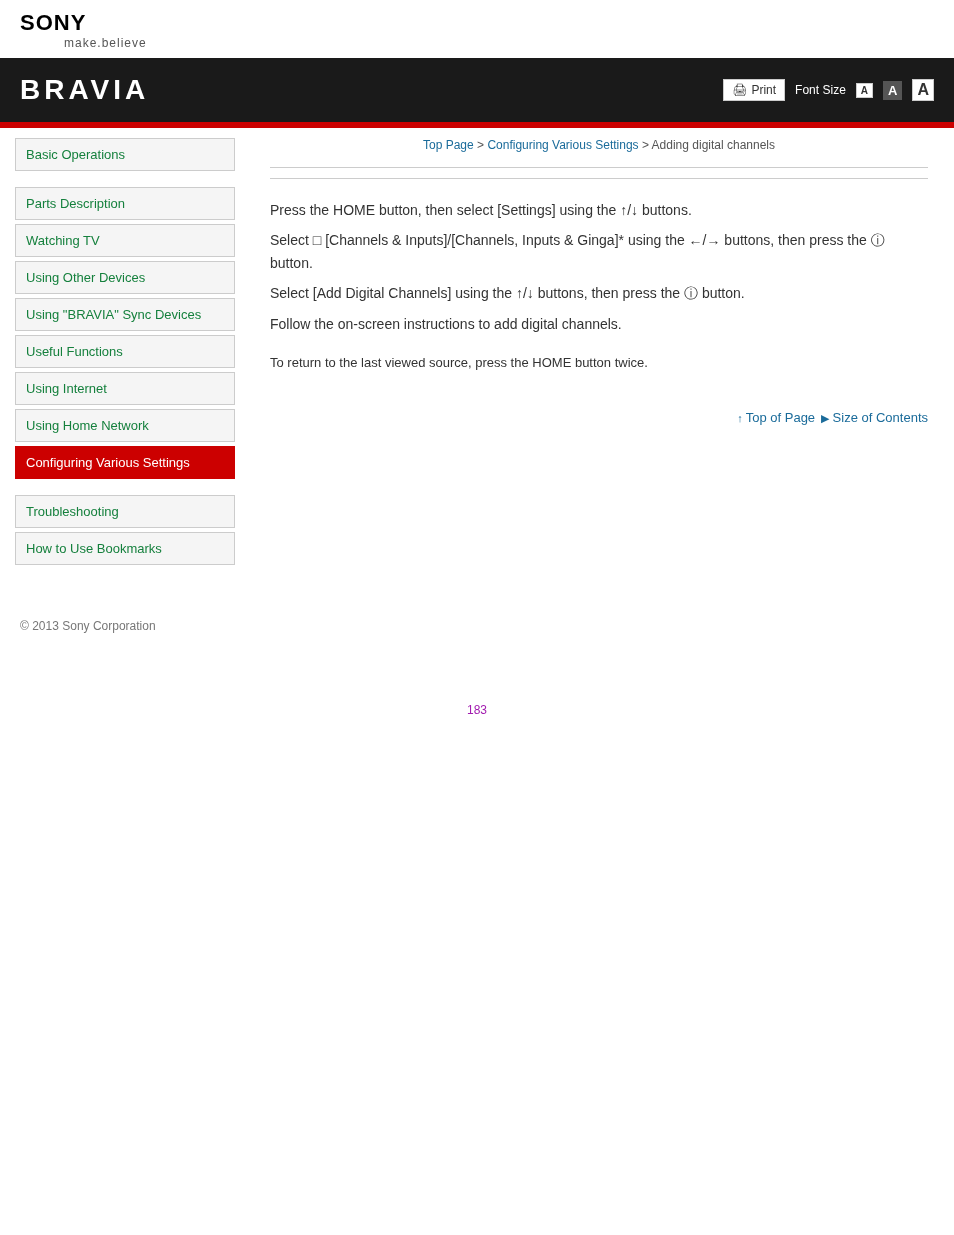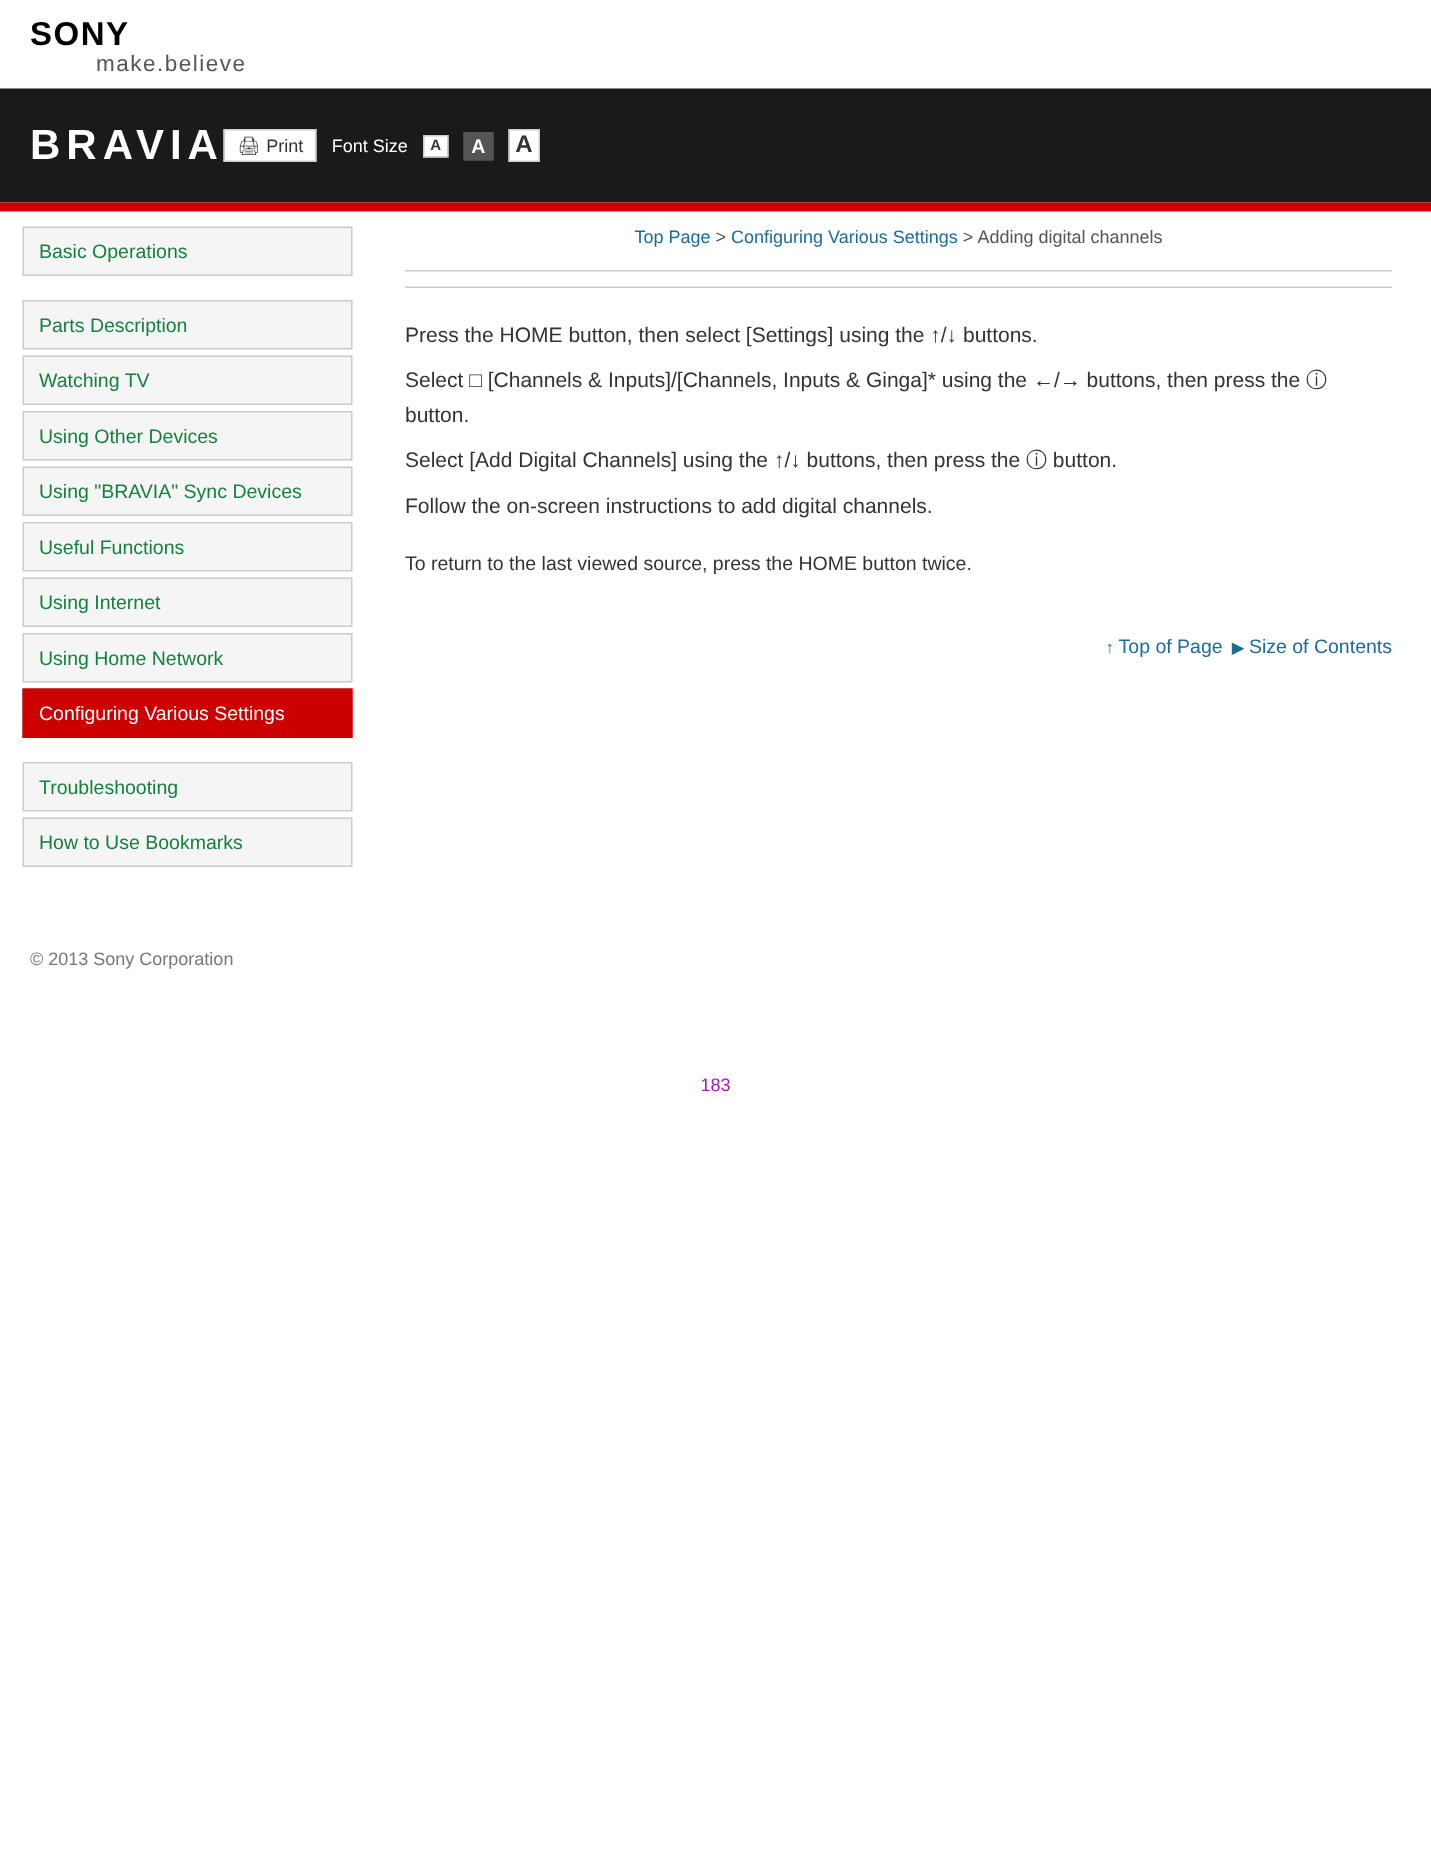--- a/index.html
+++ b/index.html
@@ -8,24 +8,24 @@
       font-size: 14px;
       background: #fff;
       color: #333;
       width: 954px;
       min-height: 1235px;
     }
 
     
     .top-bar {
       background: #1a1a1a;
-      height: 76px;
-      display: flex;
-      align-items: center;
-      justify-content: flex-start;
+      height: 64px;
+      display: flex;
+      align-items: center;
+      justify-content: space-between;
       padding: 0 20px;
     }
     .bravia-title {
       color: #fff;
       font-size: 28px;
       font-weight: bold;
       letter-spacing: 4px;
       font-family: Arial, sans-serif;
     }
     .header-controls {
@@ -77,21 +77,21 @@
     }
     .sony-logo {
       font-size: 22px;
       font-weight: bold;
       color: #000;
       letter-spacing: 1px;
       display: block;
       line-height: 1;
     }
     .sony-tagline {
-      font-size: 15px;
+      font-size: 12px;
       color: #555;
       letter-spacing: 1px;
       padding-left: 44px;
     }
 
     
     .main-layout {
       display: flex;
       padding: 0;
     }

